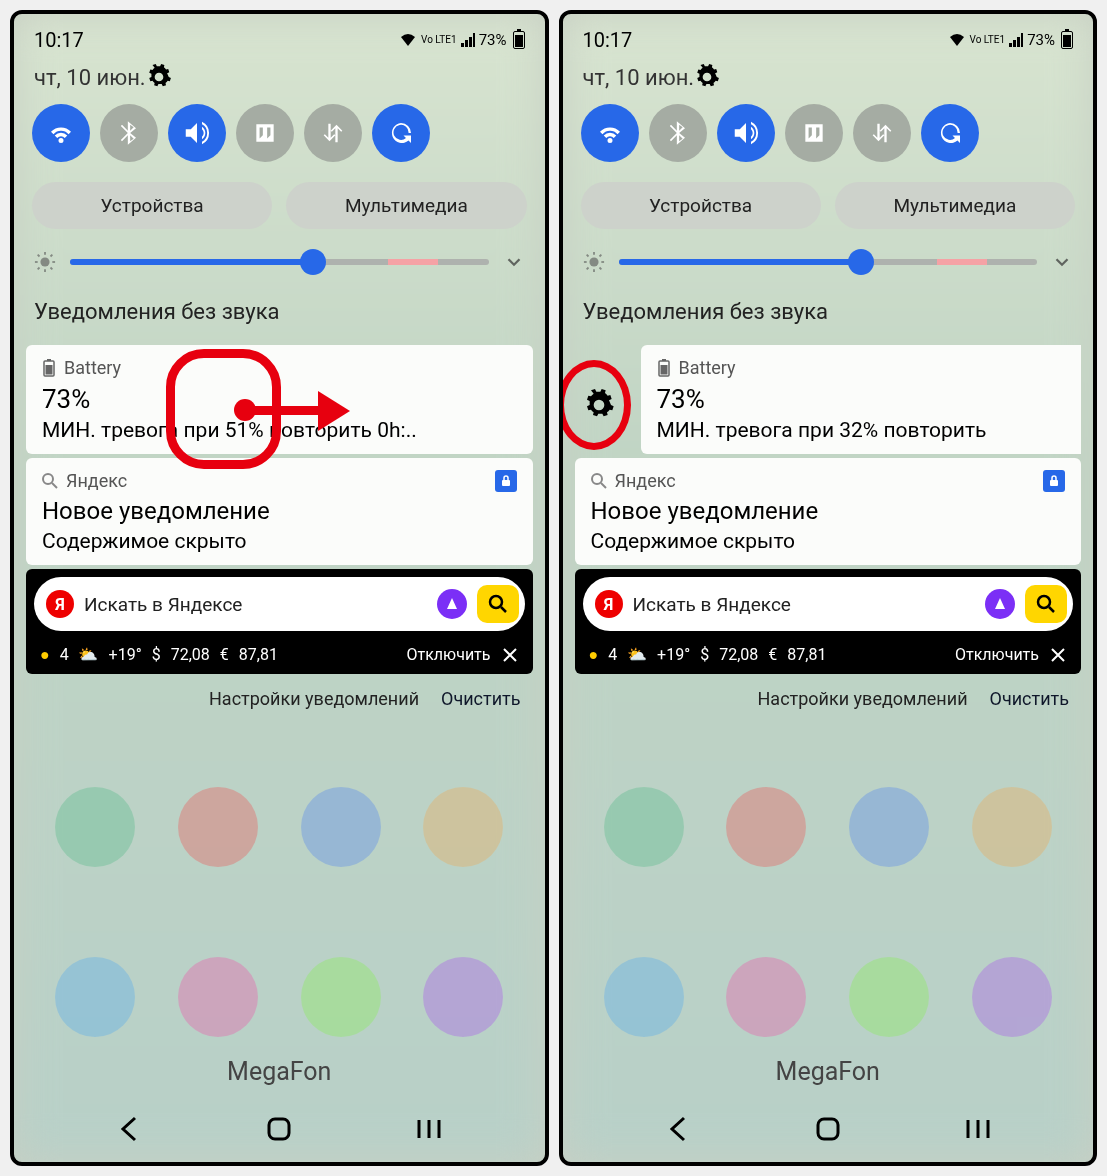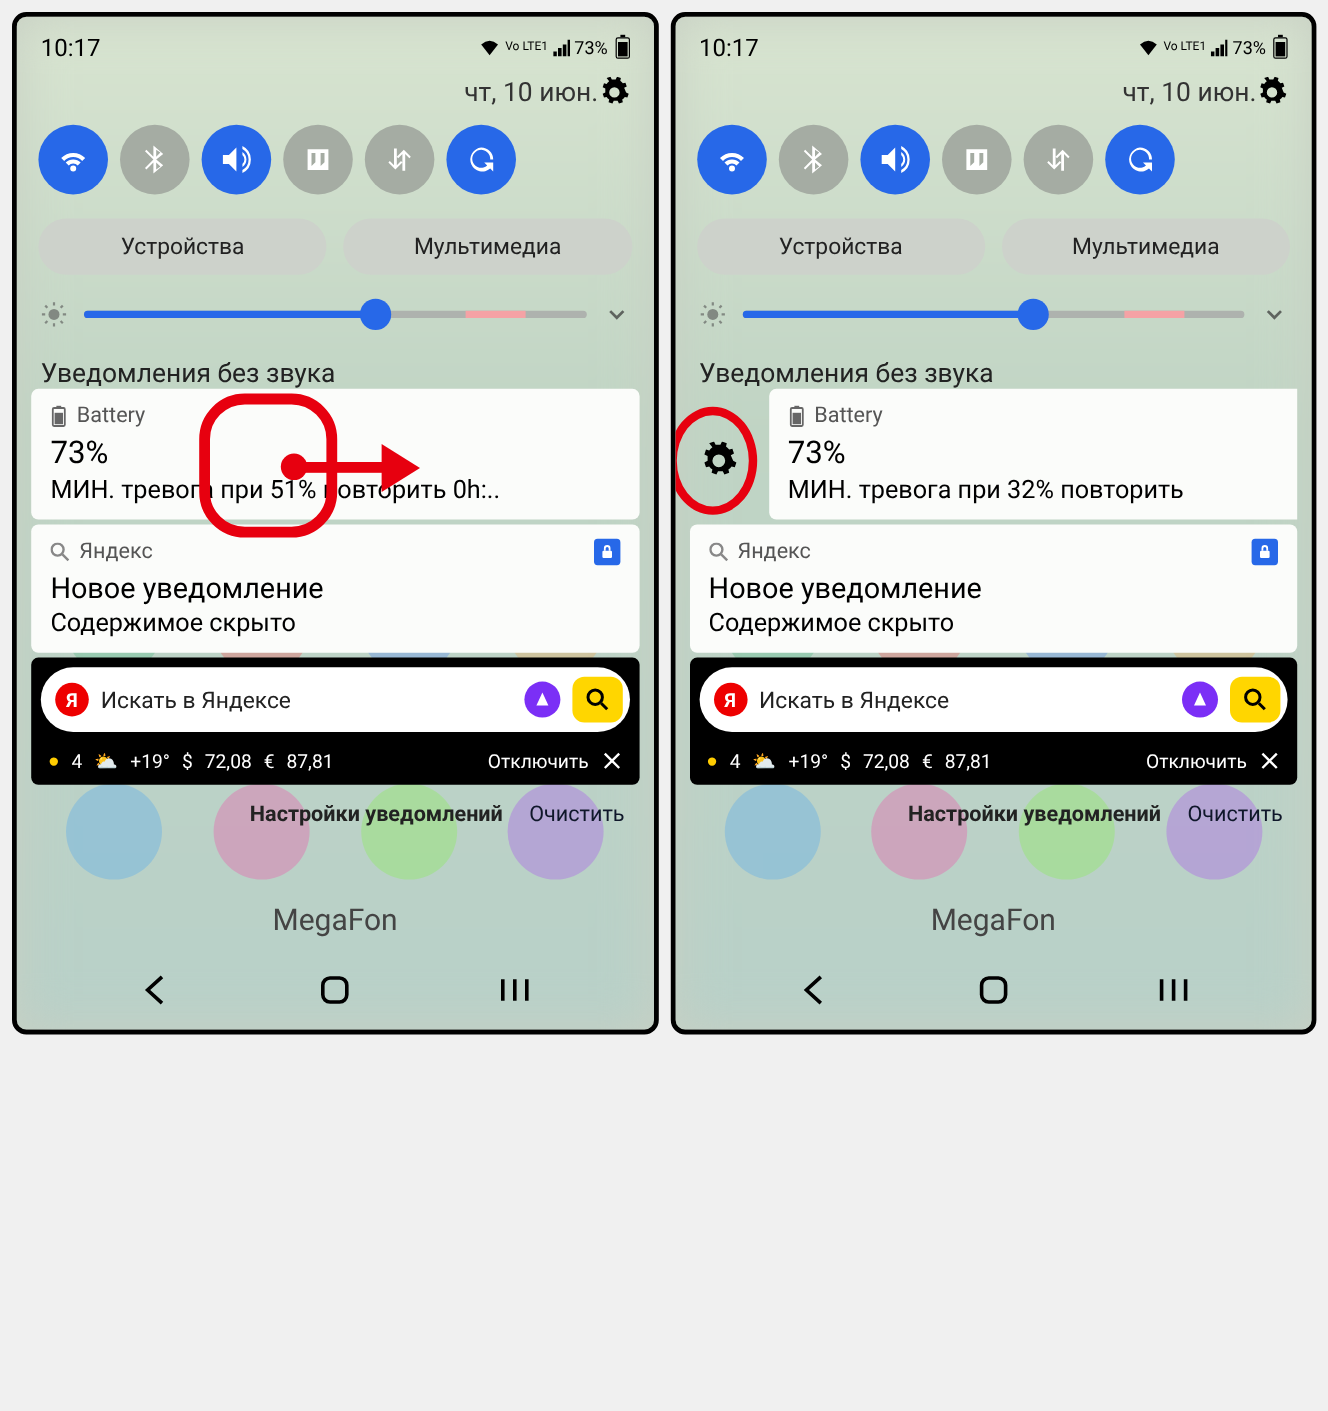--- a/index.html
+++ b/index.html
@@ -1,50 +1,50 @@
 <!DOCTYPE html>
 <html><head>
 <meta charset="utf-8">
 <style>
 * { margin: 0; padding: 0; box-sizing: border-box; font-family: -apple-system, Roboto, sans-serif; }
 body { background: #f0f0f0; display: flex; gap: 10px; padding: 10px; justify-content: center; }
-.phone { width: 540px; height: 852px; background: #c8d0c4; border: 4px solid #000; border-radius: 12px; overflow: hidden; position: relative; display: flex; flex-direction: column; }
+.phone { width: 540px; height: 1156px; background: #c8d0c4; border: 4px solid #000; border-radius: 12px; overflow: hidden; position: relative; display: flex; flex-direction: column; }
 .bg-blur { position: absolute; inset: 0; background: linear-gradient(180deg, #d8e4d0 0%, #c0d4c4 40%, #b8d0c8 100%); filter: blur(20px); }
 .bg-dots { position: absolute; bottom: 60px; left: 0; right: 0; height: 380px; display: flex; flex-wrap: wrap; justify-content: space-around; align-items: center; padding: 20px; opacity: 0.35; }
 .bg-dots span { width: 80px; height: 80px; border-radius: 50%; margin: 10px; }
 .content { position: relative; z-index: 1; flex: 1; display: flex; flex-direction: column; }
 
 .status-bar { display: flex; justify-content: space-between; align-items: center; padding: 14px 20px 6px; font-size: 20px; color: #000; }
 .status-icons { display: flex; align-items: center; gap: 4px; font-size: 15px; }
 .status-icons .batt-icon { width: 12px; height: 18px; border: 1.5px solid #000; border-radius: 2px; position: relative; margin-left: 2px; }
 .status-icons .batt-icon::before { content: ''; position: absolute; top: -3px; left: 3px; right: 3px; height: 2px; background: #000; }
 .status-icons .batt-icon::after { content: ''; position: absolute; bottom: 1px; left: 1px; right: 1px; height: 73%; background: #000; }
 
-.date-row { display: flex; justify-content: flex-end; align-items: center; padding: 6px 20px 8px; }
+.date-row { display: flex; justify-content: flex-start; align-items: center; padding: 6px 20px 8px; }
 .date-text { font-size: 22px; color: #333; }
 .gear-icon { width: 26px; height: 26px; }
 
 .qs-row { display: flex; gap: 10px; padding: 6px 18px; }
 .qs-btn { width: 58px; height: 58px; border-radius: 50%; display: flex; align-items: center; justify-content: center; flex-shrink: 0; }
 .qs-btn.active { background: #2768e8; color: #fff; }
 .qs-btn.inactive { background: #a5aca3; color: #fff; }
 
 .pills { display: flex; gap: 14px; padding: 14px 18px 10px; }
 .pill { flex: 1; background: #cdd2cb; border-radius: 24px; padding: 12px; text-align: center; font-size: 19px; color: #222; }
 
 .brightness { display: flex; align-items: center; gap: 14px; padding: 10px 20px 16px; }
 .sun-icon { width: 22px; height: 22px; opacity: 0.6; }
 .slider { flex: 1; height: 26px; position: relative; }
 .slider-track { position: absolute; top: 10px; left: 0; right: 0; height: 6px; background: #aeb2ae; border-radius: 3px; }
 .slider-fill { position: absolute; top: 10px; left: 0; width: 58%; height: 6px; background: #2768e8; border-radius: 3px; }
 .slider-pink { position: absolute; top: 10px; right: 12%; width: 12%; height: 6px; background: #f5a2a5; }
 .slider-thumb { position: absolute; top: 0; left: 58%; width: 26px; height: 26px; background: #2768e8; border-radius: 50%; transform: translateX(-50%); }
 .chev-down { width: 22px; height: 22px; opacity: 0.7; }
 
-.section-title { padding: 8px 20px 0; font-size: 22px; color: #222; }
+.section-title { padding: 8px 20px 21px; font-size: 22px; color: #222; }
 
 .notif-wrap { padding: 0 12px; position: relative; }
 .notif-card { background: #fbfcfa; border-radius: 6px; padding: 12px 16px; margin-bottom: 4px; position: relative; }
 .notif-card.shifted { margin-left: 66px; border-radius: 6px 0 0 6px; }
 .reveal-gear { position: absolute; left: 20px; top: 50%; transform: translateY(-50%); width: 32px; height: 32px; z-index: 2; }
 .reveal-circle { position: absolute; left: -6px; top: 50%; transform: translateY(-50%); width: 74px; height: 90px; border: 7px solid #e7000f; border-radius: 50%; z-index: 1; }
 .notif-app { display: flex; align-items: center; gap: 8px; font-size: 18px; color: #555; margin-bottom: 6px; }
 .notif-title { font-size: 26px; color: #000; margin-bottom: 4px; }
 .notif-body { font-size: 21px; color: #000; white-space: nowrap; overflow: hidden; text-overflow: ellipsis; }
 .lock-badge { position: absolute; top: 12px; right: 16px; width: 22px; height: 22px; background: #2768e8; border-radius: 3px; display: flex; align-items: center; justify-content: center; }
@@ -53,21 +53,21 @@
 .yandex-search { background: #fff; border-radius: 28px; margin: 8px; display: flex; align-items: center; padding: 8px 6px 8px 12px; gap: 10px; }
 .ya-logo { width: 28px; height: 28px; background: #e00; border-radius: 50%; color: #fff; display: flex; align-items: center; justify-content: center; font-weight: bold; font-size: 16px; }
 .ya-text { flex: 1; font-size: 19px; color: #222; }
 .ya-alice { width: 30px; height: 30px; background: #7b2ff6; border-radius: 50%; display: flex; align-items: center; justify-content: center; }
 .ya-search-btn { width: 42px; height: 38px; background: #ffd600; border-radius: 10px; display: flex; align-items: center; justify-content: center; }
 .yandex-bar { display: flex; align-items: center; gap: 10px; padding: 6px 14px 10px; color: #fff; font-size: 16px; }
 .yandex-bar .spacer { flex: 1; }
 .ya-close { width: 18px; height: 18px; }
 
 .notif-actions { display: flex; justify-content: flex-end; gap: 22px; padding: 14px 24px; font-size: 18px; }
-.notif-actions .strong { color: #222; font-weight: 700; text-align: right; }
+.notif-actions .strong { color: #222; font-weight: 400; text-align: right; }
 .notif-actions .muted { color: #0f172a; }
 
 .carrier { text-align: center; font-size: 25px; color: #444; padding: 14px; margin-top: auto; }
 
 .nav-bar { display: flex; justify-content: space-around; align-items: center; padding: 14px 40px 18px; }
 .nav-btn { width: 40px; height: 30px; display: flex; align-items: center; justify-content: center; }
 
 .annotation-swipe { position: absolute; left: 140px; top: 4px; width: 190px; height: 120px; z-index: 10; pointer-events: none; }
 .swipe-ring { position: absolute; left: 0; top: 0; width: 115px; height: 120px; border: 9px solid #e7000f; border-radius: 38px; }
 .swipe-dot { position: absolute; left: 68px; top: 50px; width: 22px; height: 22px; background: #e7000f; border-radius: 50%; }

